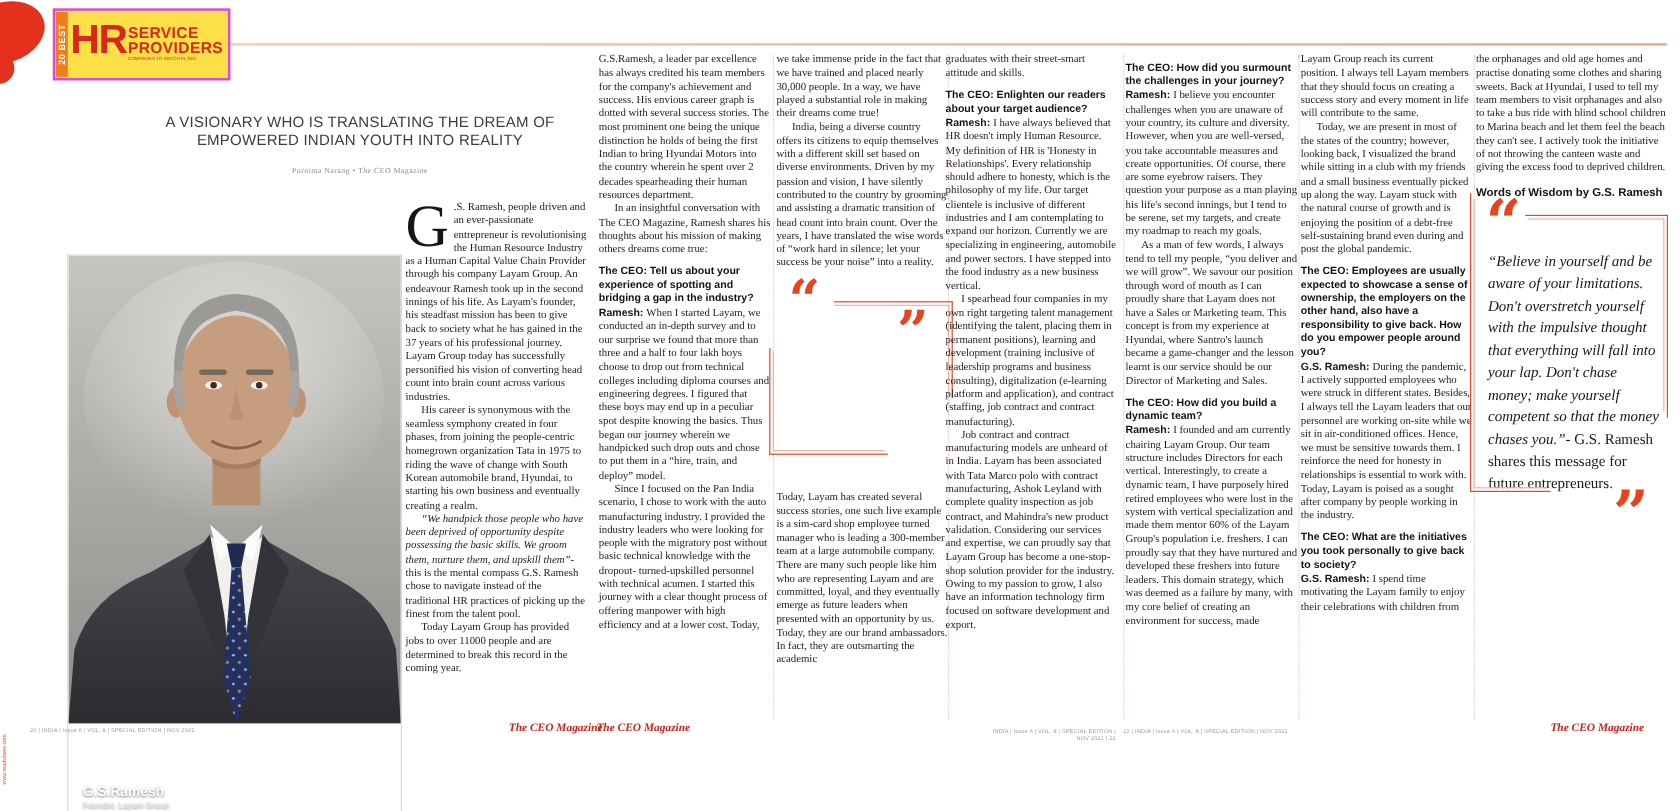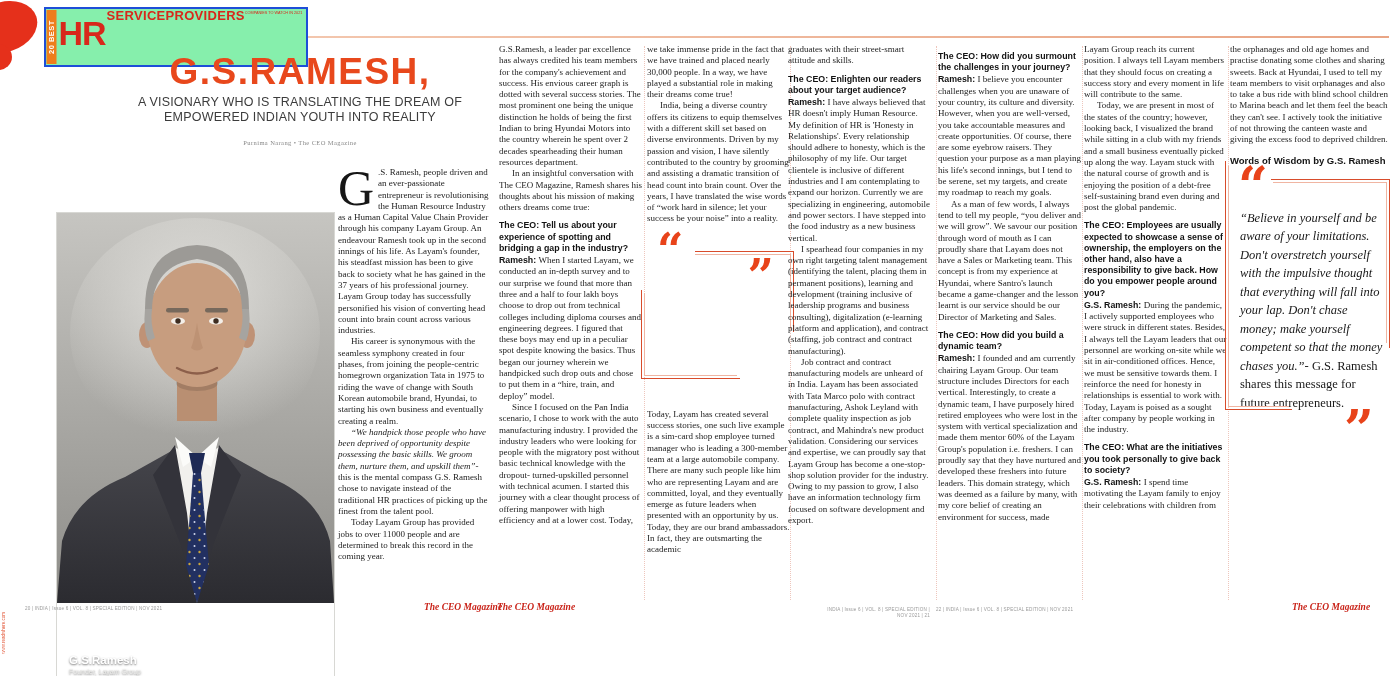--- a/index.html
+++ b/index.html
@@ -6,25 +6,25 @@
   .page{position:relative;width:1400px;height:676px;background:#fff;overflow:hidden;
         font-family:"Liberation Serif",serif;}
 
   
   .blob1{position:absolute;left:-30px;top:2px;width:68px;height:50px;background:#e5301b;
          border-radius:50%;transform:rotate(-18deg);}
   .blob2{position:absolute;left:-16px;top:44px;width:28px;height:26px;background:#e5301b;border-radius:50%;}
 
   
   .badge{position:absolute;left:44px;top:7px;height:54px;display:flex;align-items:stretch;
-         border:2px solid #1d4ed8;background:#86efac;padding:1px;}
+         border:2px solid #d946ef;background:#fde047;padding:1px;}
   .badge-vert{writing-mode:vertical-rl;transform:rotate(180deg);background:#ee7d1c;color:#fff;
               font:bold 7.5px/1 "Liberation Sans",sans-serif;padding:2px 1px;text-align:center;letter-spacing:.5px;}
   .badge-hr{font:bold 34px/46px "Liberation Sans",sans-serif;color:#d8281b;padding:0 1px 0 2px;letter-spacing:-1px;}
-  .badge-right{display:flex;flex-direction:row;justify-content:center;padding-right:3px;}
+  .badge-right{display:flex;flex-direction:column;justify-content:center;padding-right:3px;}
   .badge-service,.badge-providers{font:bold 13px/12px "Liberation Sans",sans-serif;color:#d8281b;letter-spacing:.3px;}
   .badge-tag{font:3.8px/5px "Liberation Sans",sans-serif;color:#d8281b;margin-top:1px;}
 
   .topline{position:absolute;left:181px;top:36px;width:1208px;height:2px;
            background:linear-gradient(90deg,#f4cab2,#e9a585);}
 
   
   .title{position:absolute;left:140px;top:53px;width:320px;text-align:center;
          font:bold 37px/38px "Liberation Sans",sans-serif;color:#e8481c;letter-spacing:1.5px;}
   .subtitle{position:absolute;left:128px;top:95px;width:344px;text-align:center;
@@ -94,21 +94,20 @@
   <div class="badge">
     <div class="badge-vert">20 BEST</div>
     <div class="badge-hr">HR</div>
     <div class="badge-right">
       <div class="badge-service">SERVICE</div>
       <div class="badge-providers">PROVIDERS</div>
       <div class="badge-tag">COMPANIES TO WATCH IN 2021</div>
     </div>
   </div>
 
-  <div class="title">G.S.RAMESH,</div>
   <div class="subtitle">
     <div>A VISIONARY WHO IS TRANSLATING THE DREAM OF</div>
     <div>EMPOWERED INDIAN YOUTH INTO REALITY</div>
   </div>
   <div class="byline">Purnima Narang • The CEO Magazine</div>
 
   <div class="photo">
     <svg width="277" height="390" viewBox="0 0 277 390">
       <defs>
         <linearGradient id="pbg" x1="0" y1="0" x2="0" y2="1">

